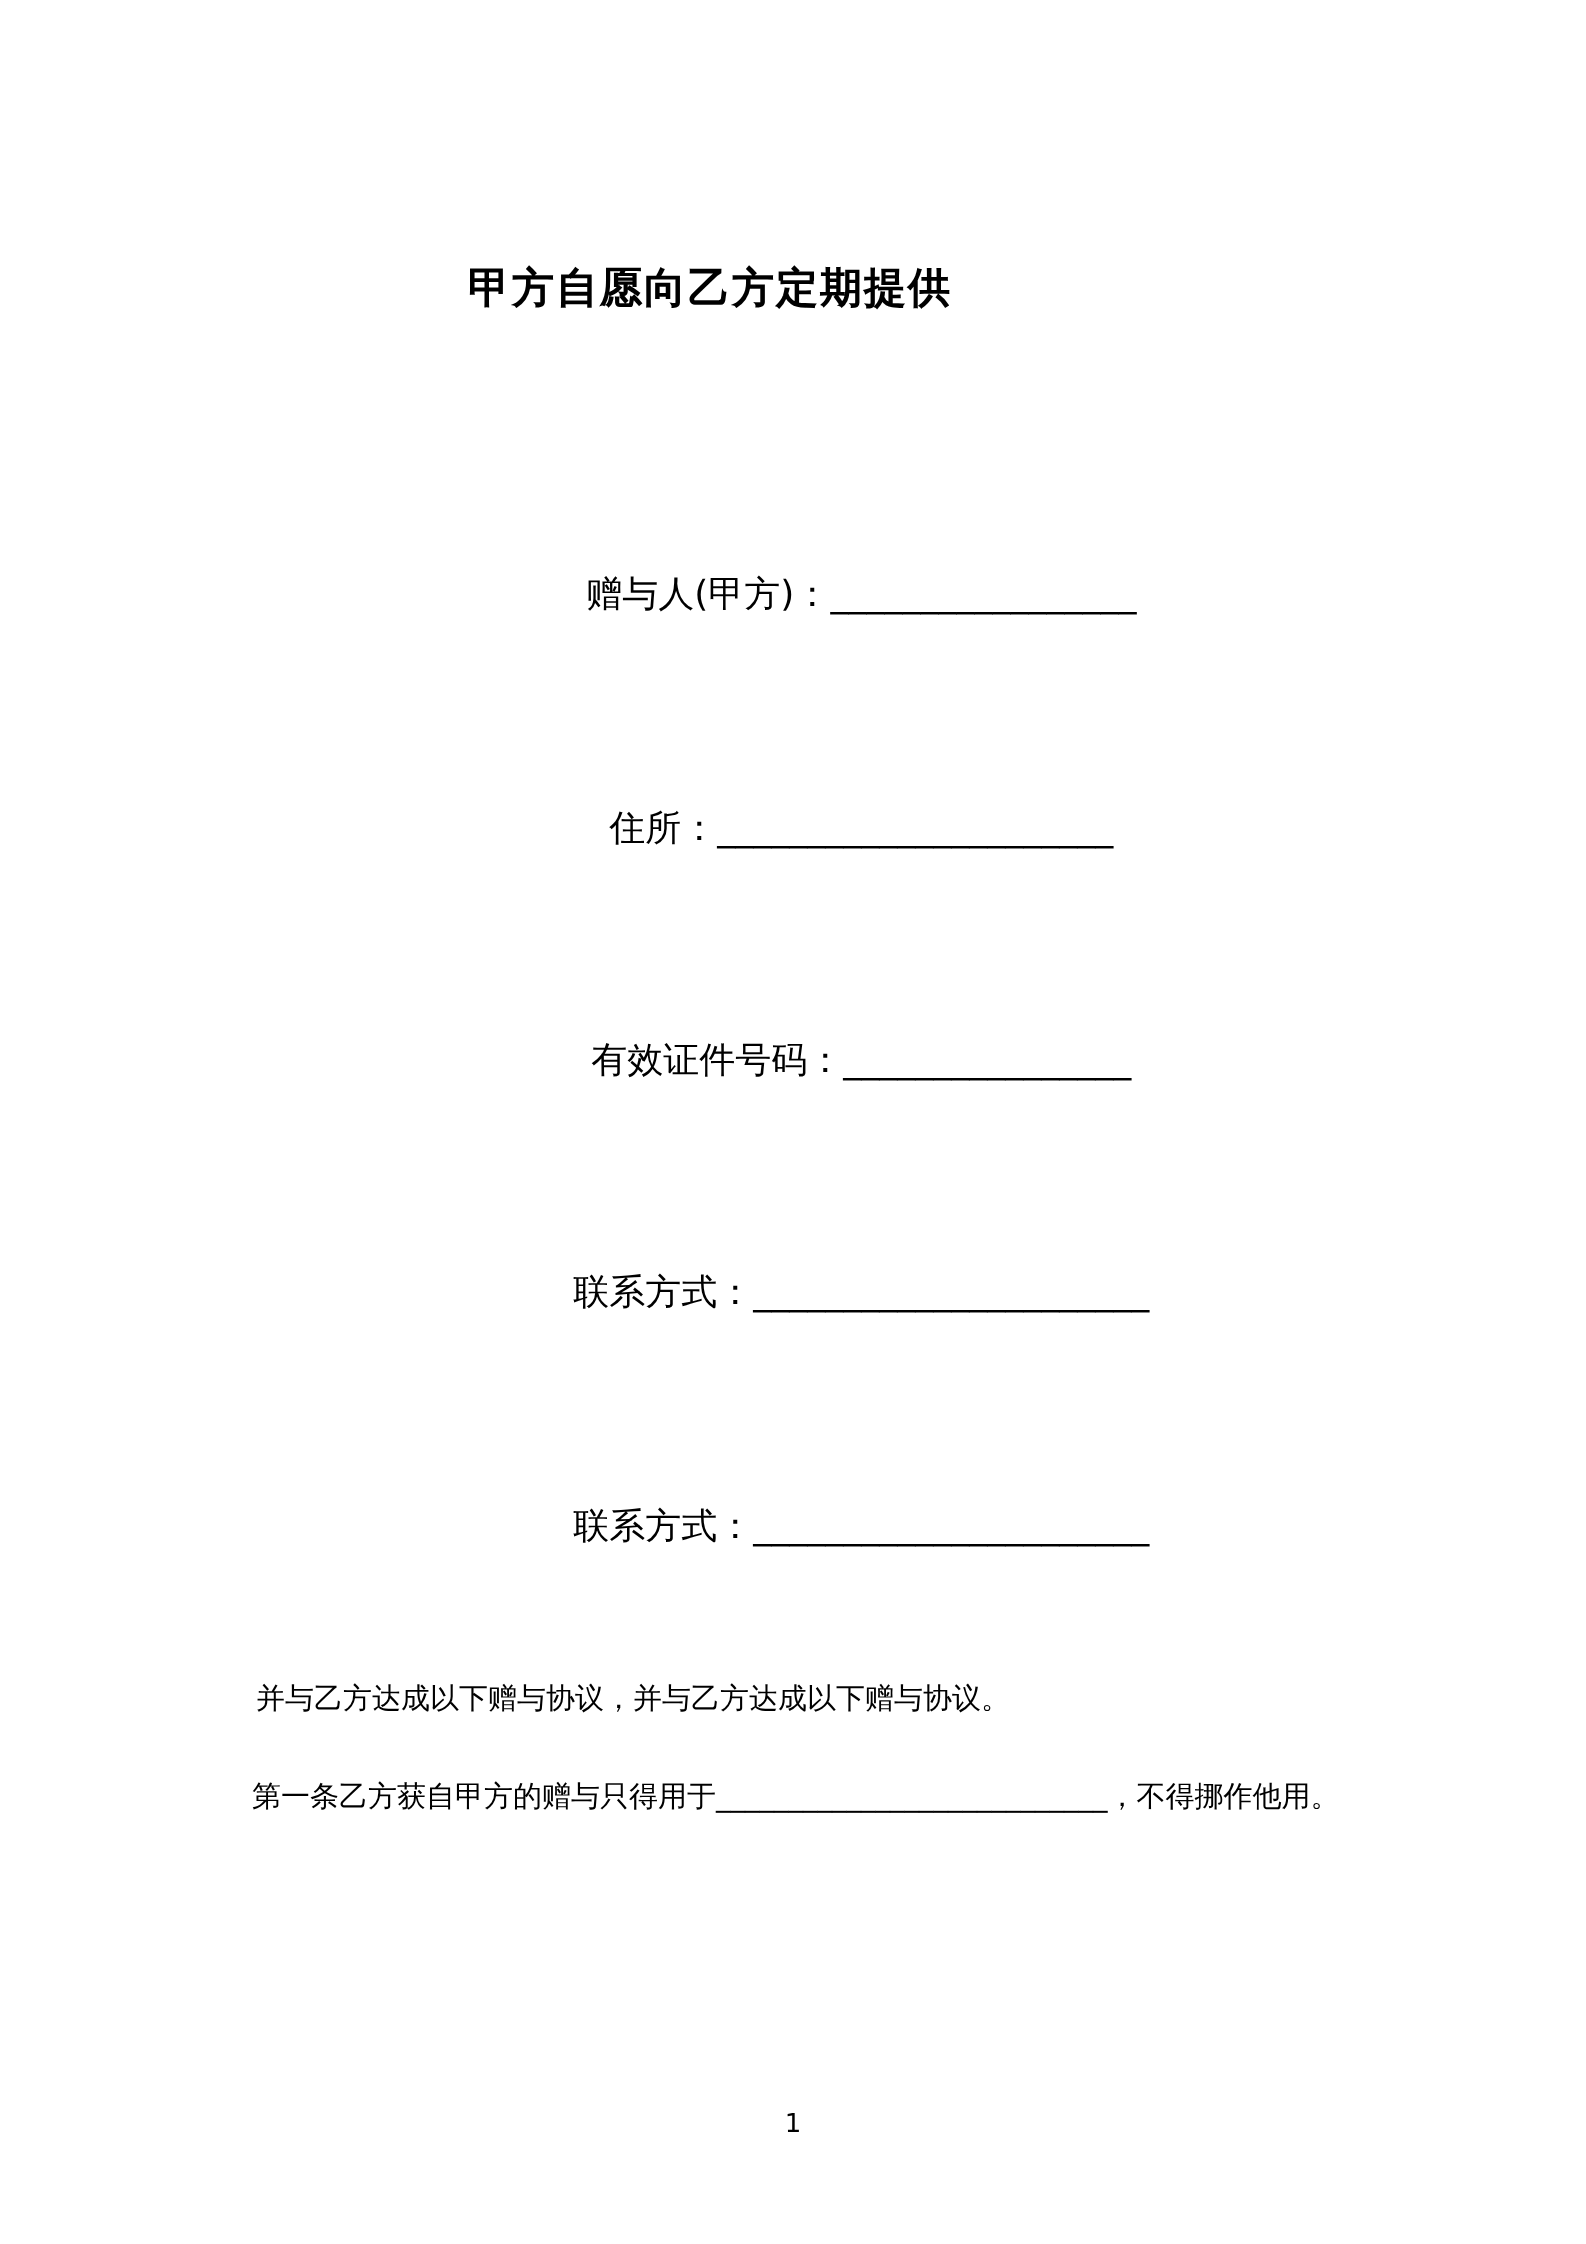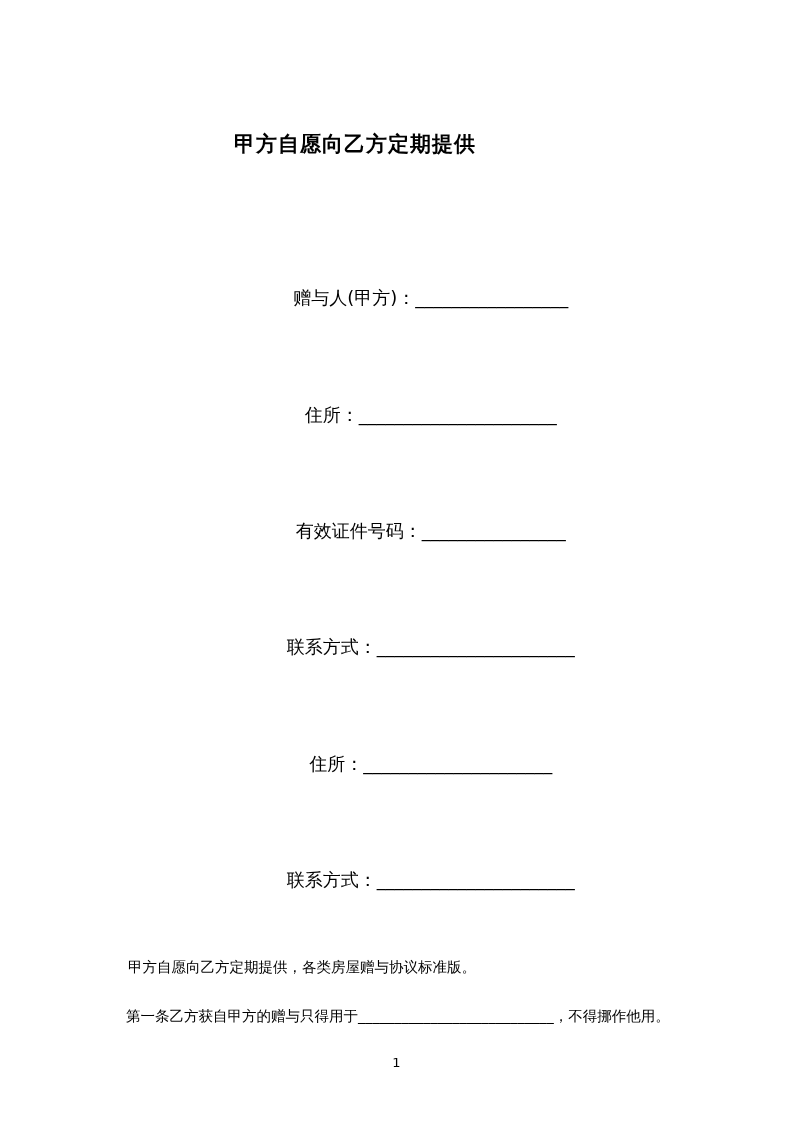--- a/index.html
+++ b/index.html
@@ -87,30 +87,27 @@
 
     <div class="field-line">
       <span>有效证件号码：</span><span>________________</span>
     </div>
 
     <div class="field-line">
       <span>联系方式：</span><span>______________________</span>
     </div>
 
 
-    <div class="field-line">
-      <span>住所：</span><span>_____________________</span>
-    </div>
 
 
     <div class="field-line">
       <span>联系方式：</span><span>______________________</span>
     </div>
 
-    <div class="para indent-half">甲方自愿向乙方定期提供，各类房屋赠与协议标准版。</div>
+    <div class="para indent-half">并与乙方达成以下赠与协议，并与乙方达成以下赠与协议。</div>
 
     <div class="para indent">第一条乙方获自甲方的赠与只得用于___________________________，不得挪作他用。</div>
 
   </div>
 
   <div class="page-number">1</div>
 
 </div>
 
 </body></html>

